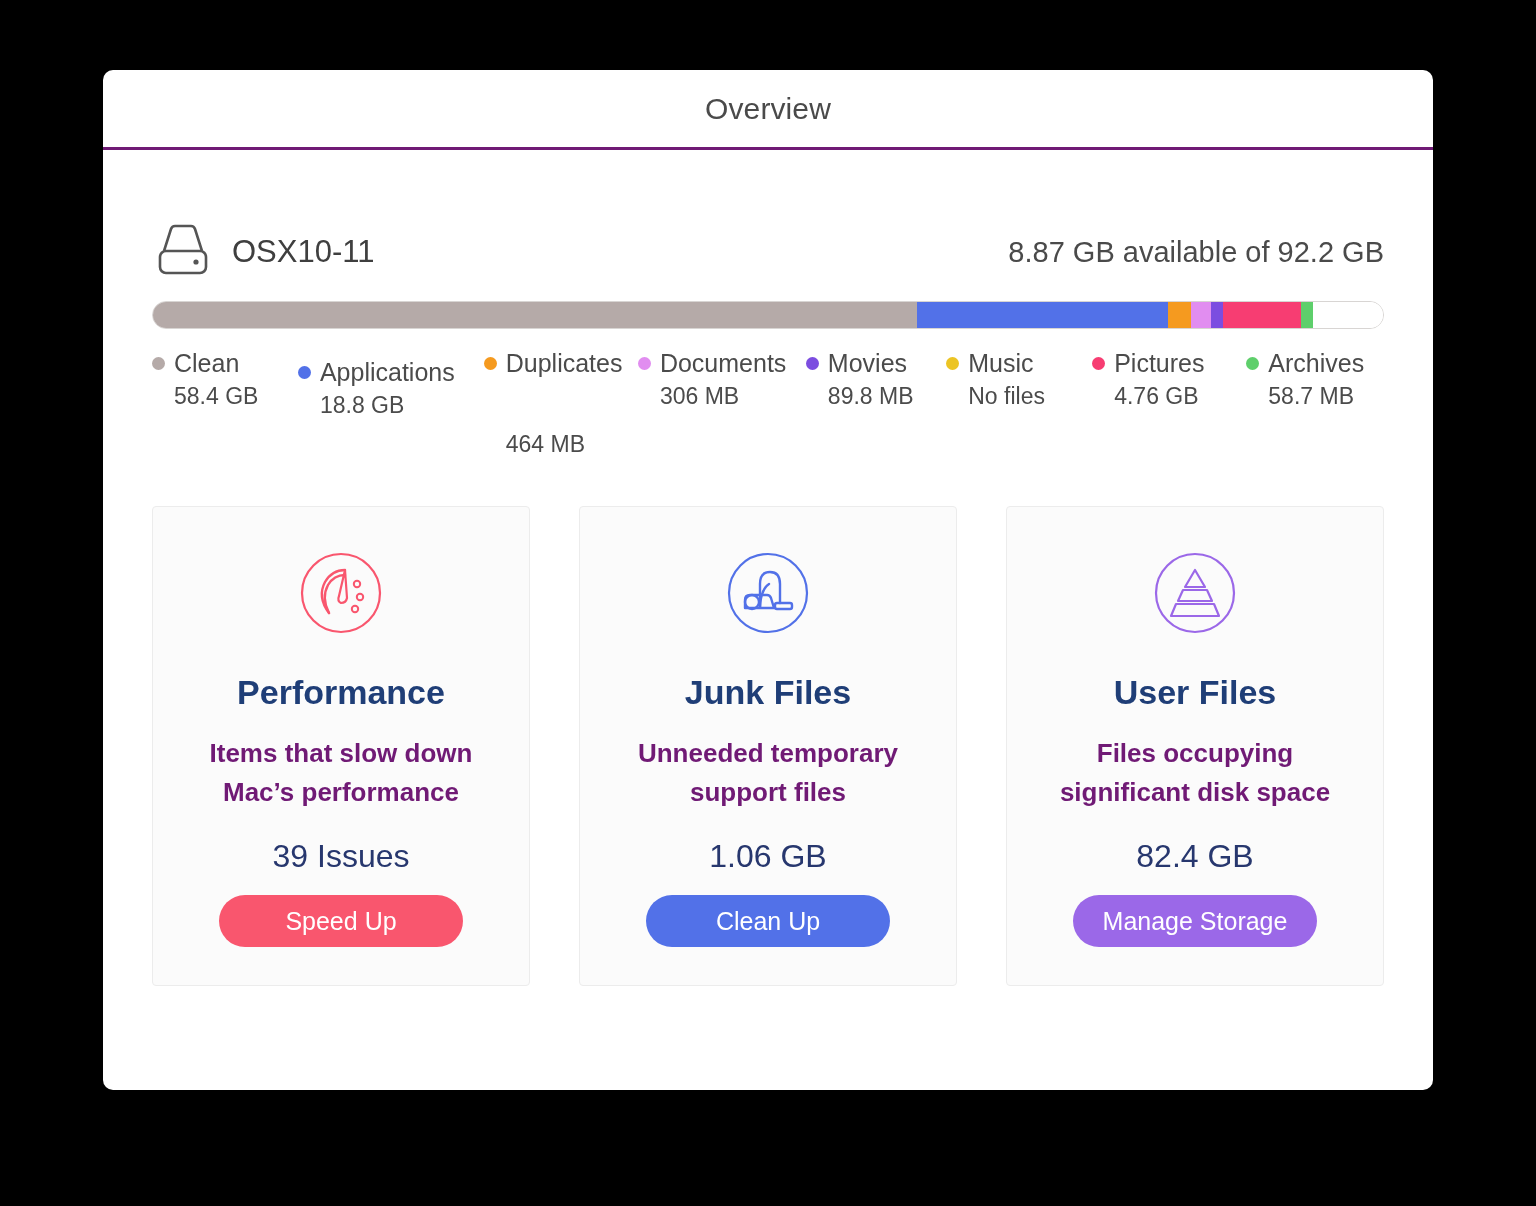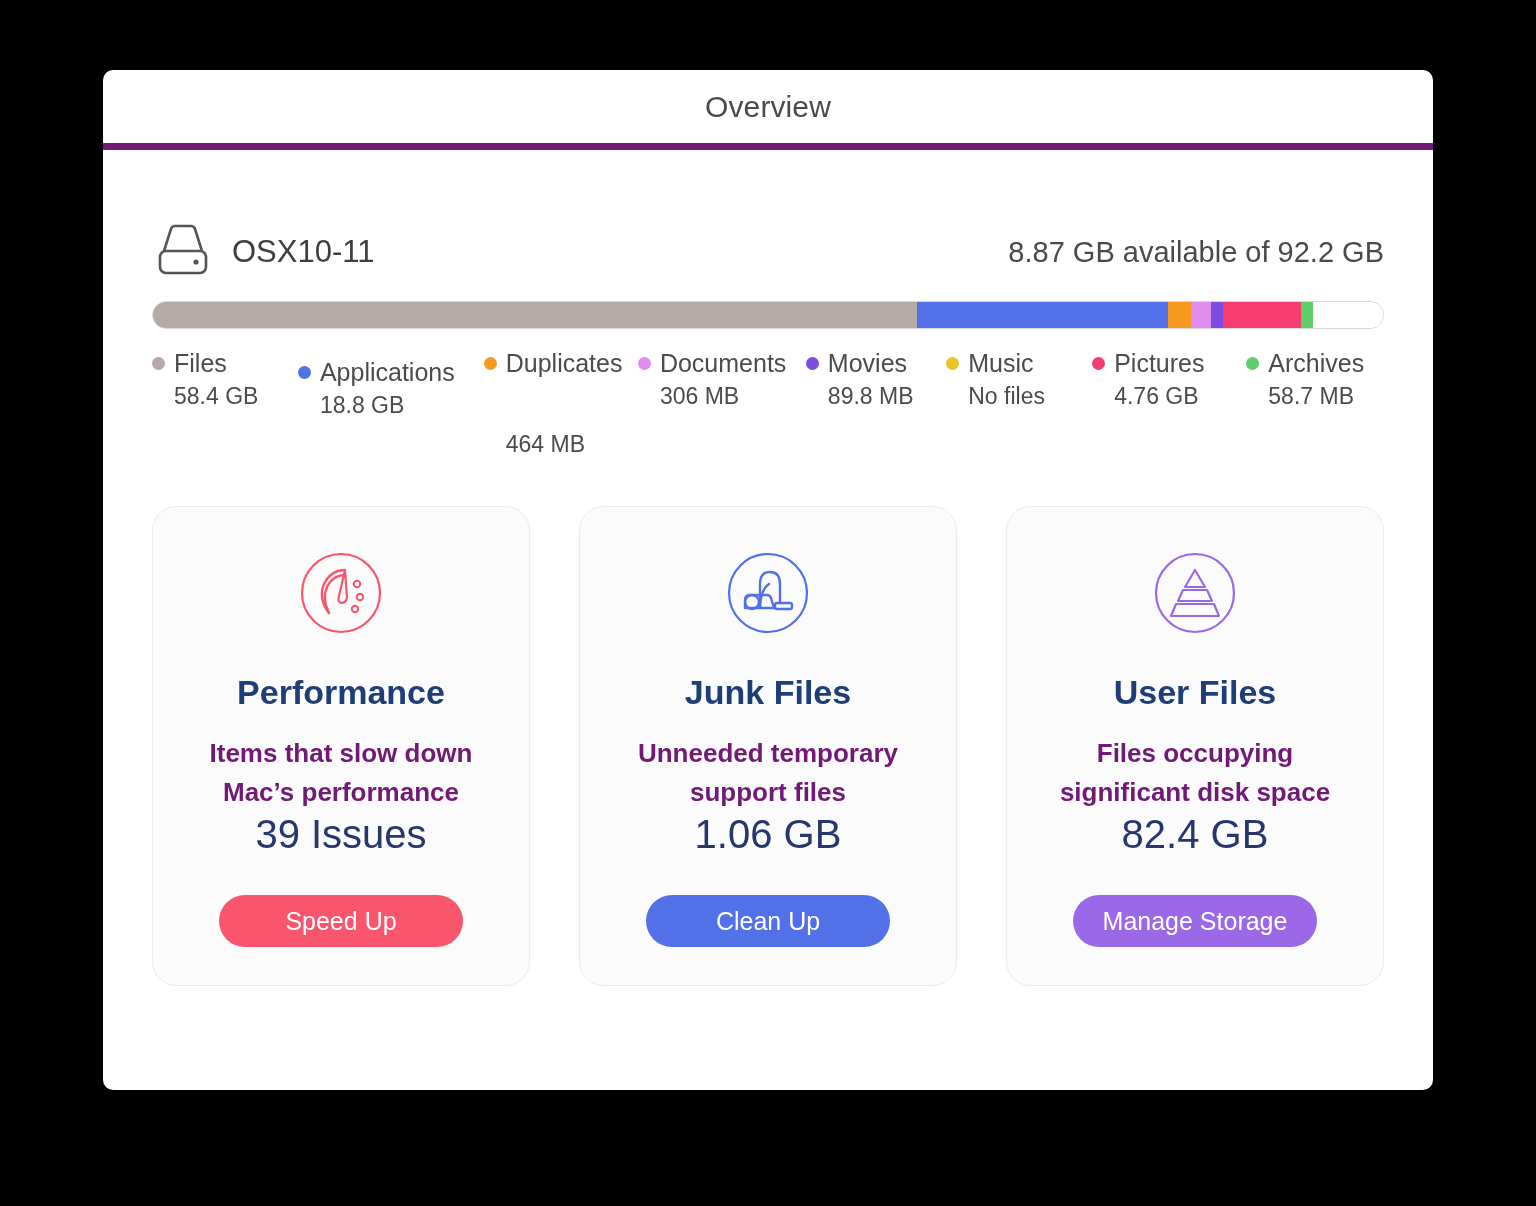--- a/index.html
+++ b/index.html
@@ -15,21 +15,21 @@
     left: 103px; top: 70px;
     width: 1330px; height: 1020px;
     background: #ffffff;
     border-radius: 10px;
     overflow: hidden;
   }
 
   
   .titlebar {
     height: 80px;
-    border-bottom: 7px solid #701a75;
+    border-bottom: 3px solid #701a75;
     display: flex; align-items: center; justify-content: center;
   }
   .titlebar-title {
     font-size: 30px;
     color: #4a4a4a;
     font-weight: 400;
     letter-spacing: 0.1px;
   }
 
   
@@ -73,21 +73,21 @@
   
   .cards {
     margin: 48px 49px 0 49px;
     display: flex;
     gap: 49px;
   }
   .card {
     flex: 1 1 0;
     background: #fbfbfb;
     border: 1px solid #ececec;
-    border-radius: 24px;
+    border-radius: 4px;
     padding: 44px 20px 38px 20px;
     display: flex; flex-direction: column; align-items: center;
     height: 480px;
   }
   .card-icon { width: 84px; height: 84px; }
   .card-title {
     margin-top: 38px;
     font-size: 34px;
     color: #1f3e77;
     font-weight: 700;
@@ -95,21 +95,22 @@
   .card-desc {
     margin-top: 22px;
     font-size: 26px;
     line-height: 1.5;
     color: #701a75;
     text-align: center;
     max-width: 330px;
     font-weight: bold;
   }
   .card-metric {
-    font-size: 40px;
+    margin-top: 26px;
+    font-size: 32px;
     color: #27376e;
     font-weight: 400;
   }
   .card-button {
     margin-top: auto;
     border: none;
     border-radius: 26px;
     height: 52px;
     min-width: 244px;
     padding: 8px 26px;
@@ -151,21 +152,21 @@
       <div class="seg" style="width: 1%; background: rgb(124, 77, 224);"></div>
       <div class="seg" style="width: 6.3%; background: rgb(247, 61, 114);"></div>
       <div class="seg" style="width: 1%; background: rgb(94, 207, 107);"></div>
       <div class="seg" style="flex: 1 1 auto; background: rgb(255, 255, 255);"></div>
     </div>
 
   <div class="legend" id="legend-root">
       <div class="legend-item" style="flex: 1.06 1 0px;">
         <div class="legend-top">
           <span class="legend-dot" style="background: rgb(181, 170, 168);"></span>
-          <span class="legend-label">Files</span>
+          <span class="legend-label">Clean</span>
         </div>
         <div class="legend-value" style="margin-left: 22px;">58.4 GB</div>
       </div>
       <div class="legend-item" style="flex: 1.35 1 0px; margin-top: 9px;">
         <div class="legend-top">
           <span class="legend-dot" style="background: rgb(82, 113, 232);"></span>
           <span class="legend-label">Applications</span>
         </div>
         <div class="legend-value" style="margin-left: 22px;">18.8 GB</div>
       </div>

